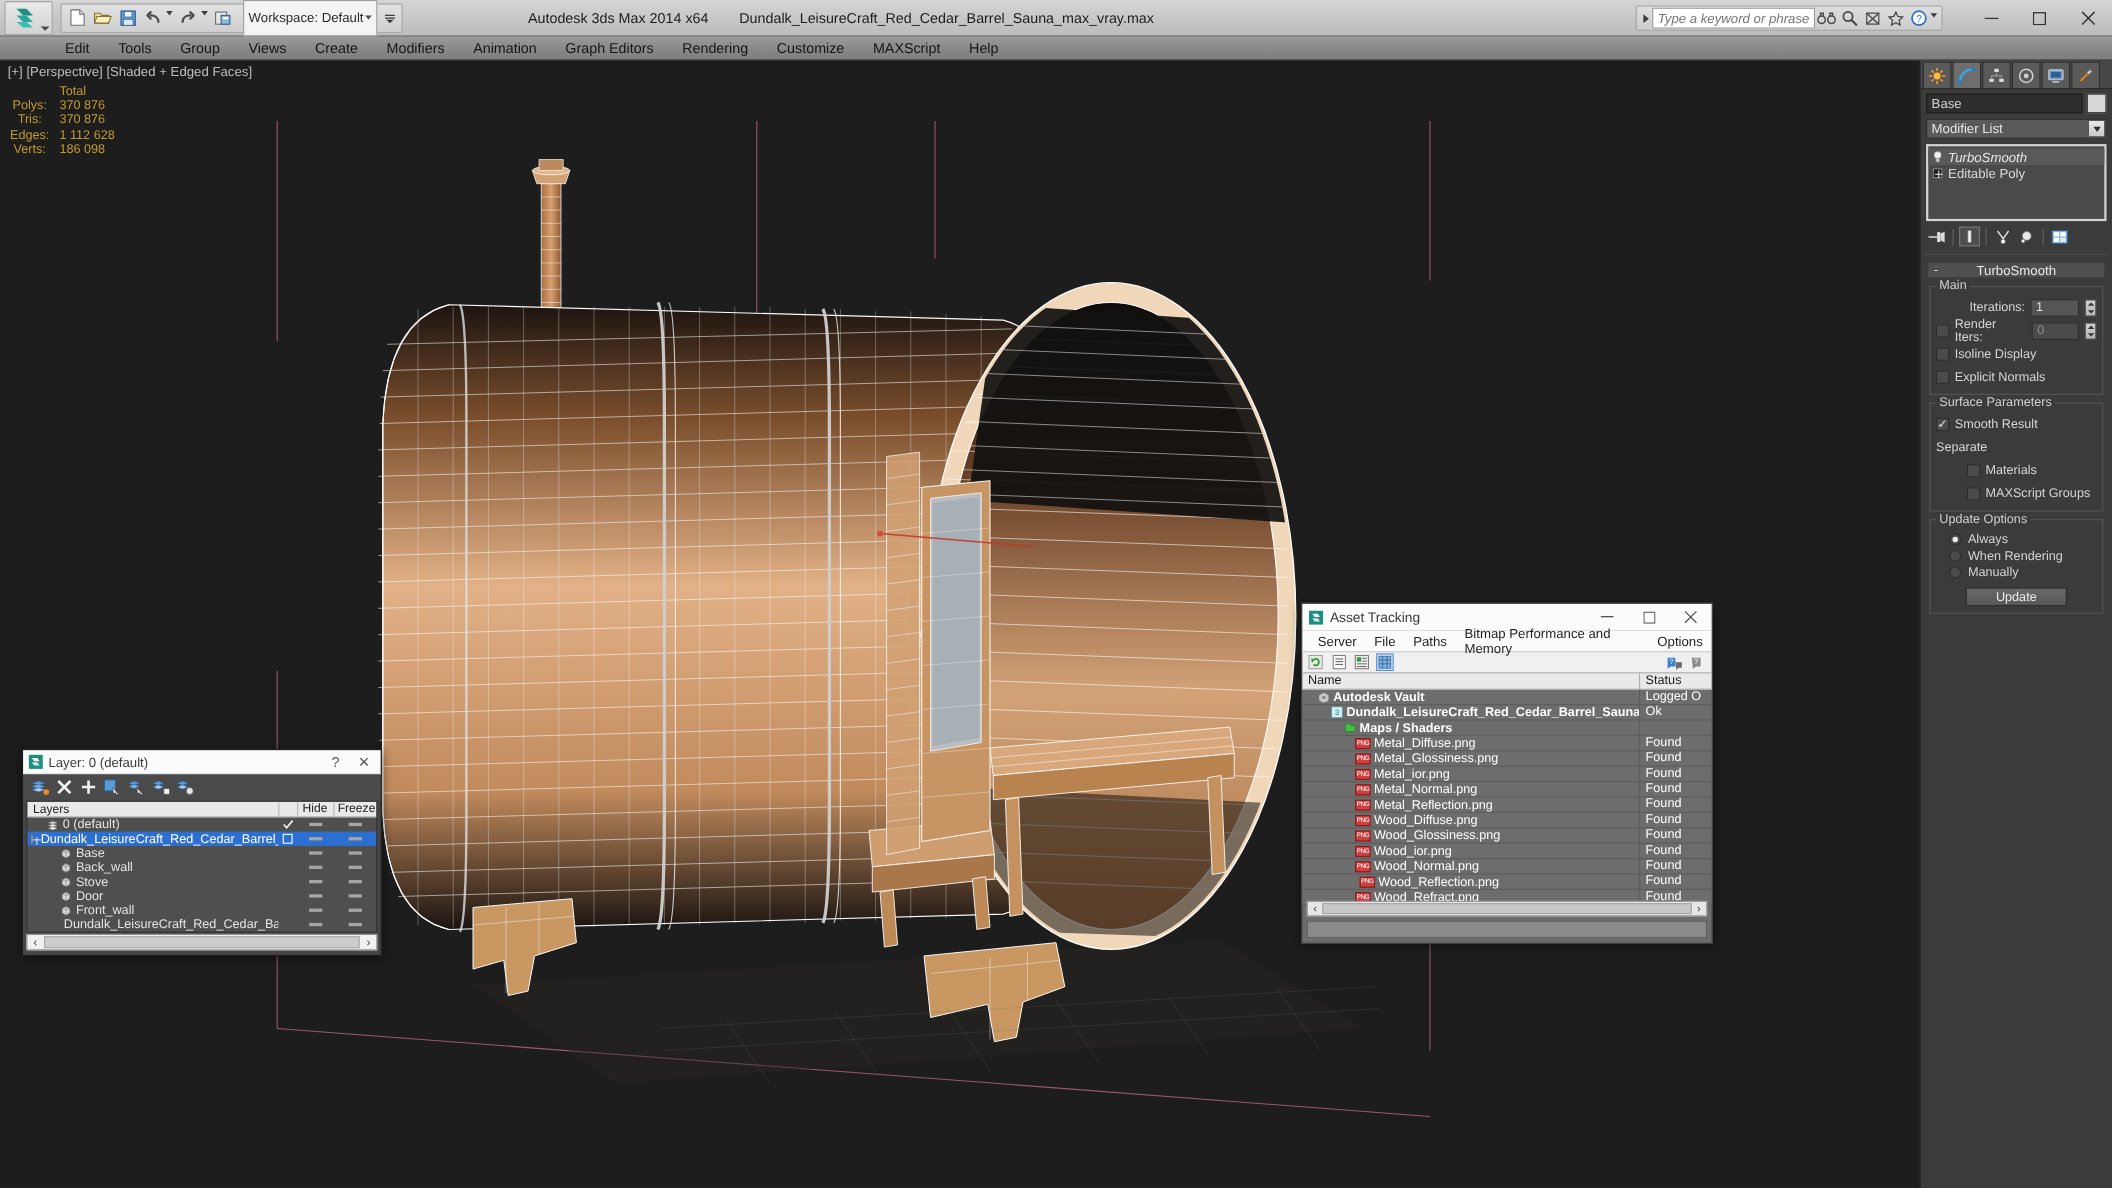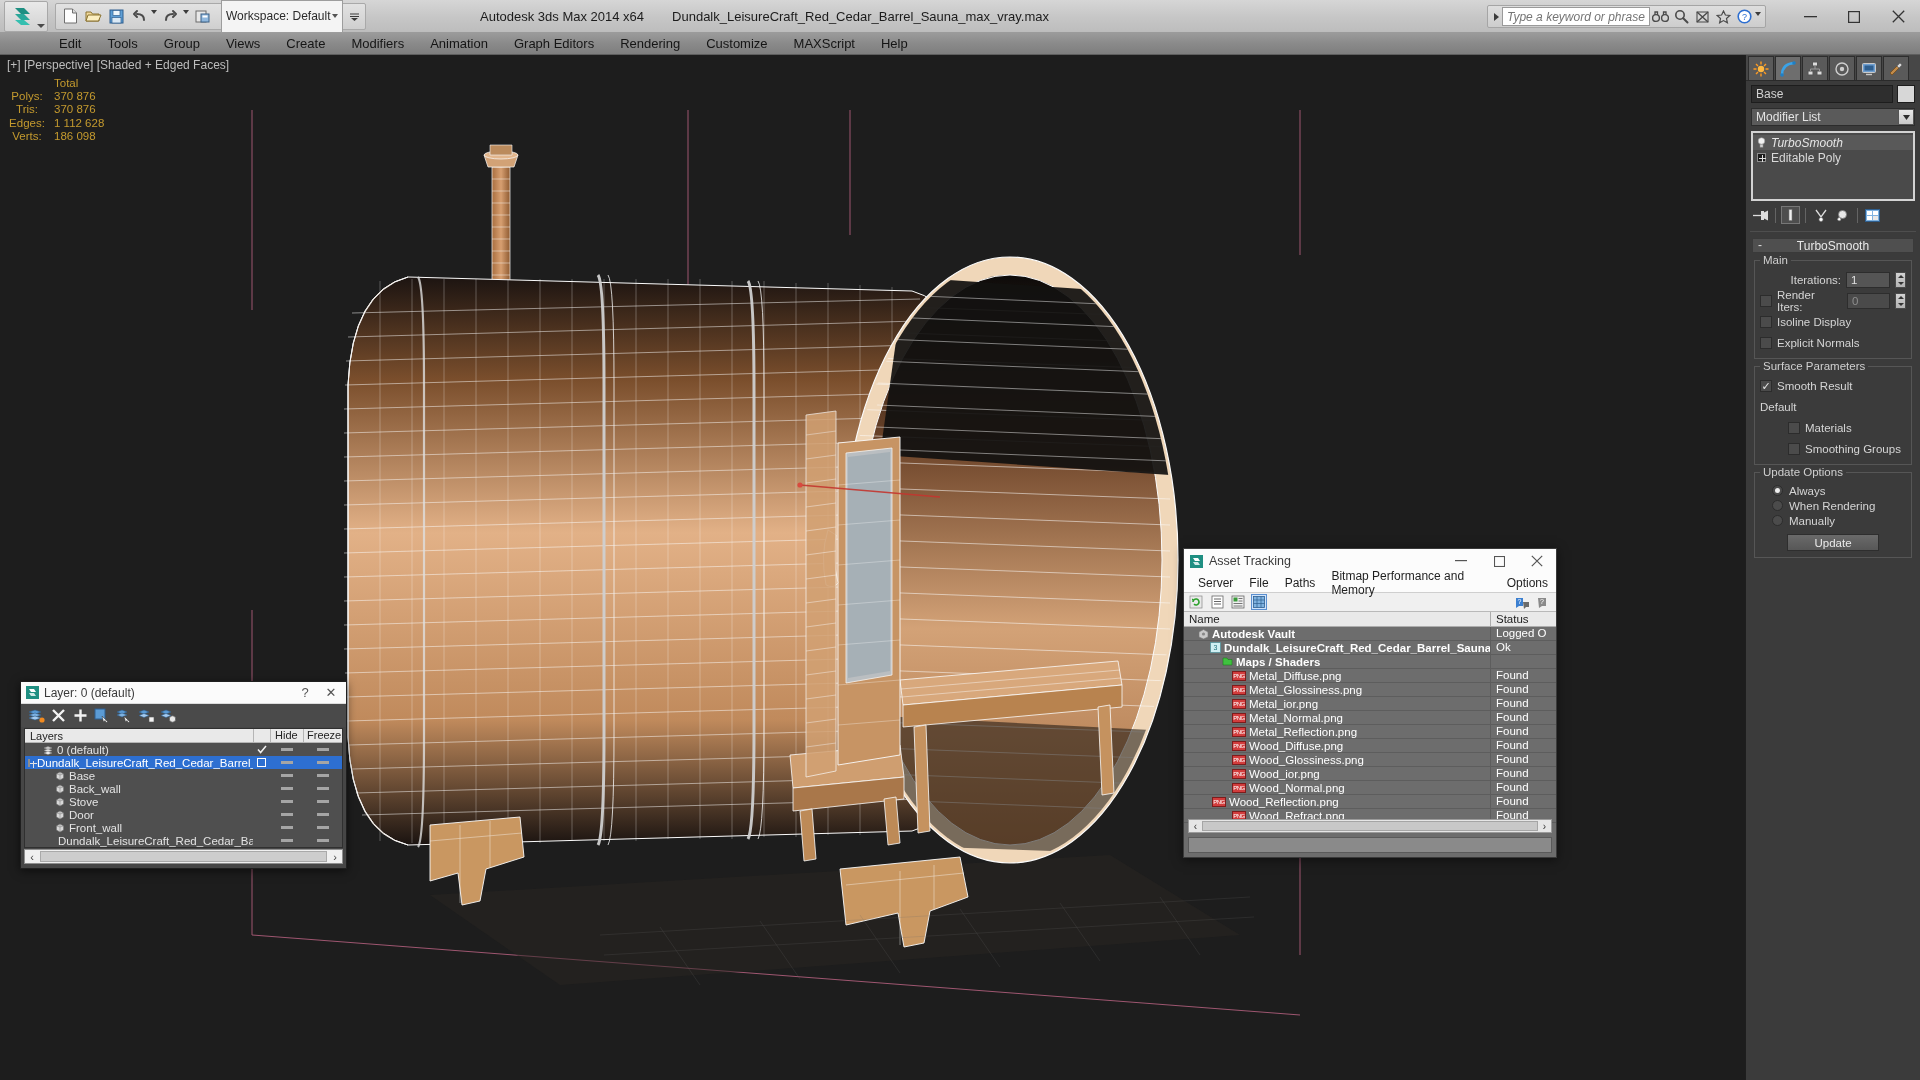--- a/index.html
+++ b/index.html
@@ -889,29 +889,29 @@
       </div>
     </div>
 
     <div class="group">
       <span class="gtitle">Surface Parameters</span>
       <div class="field-row">
         <span class="chk on"></span>
         <span class="field-label">Smooth Result</span>
       </div>
       <div class="field-row">
-        <span class="field-label">Default</span>
+        <span class="field-label">Separate</span>
       </div>
       <div class="field-row" style="padding-left:28px;">
         <span class="chk"></span>
         <span class="field-label">Materials</span>
       </div>
       <div class="field-row" style="padding-left:28px;margin-bottom:0;">
         <span class="chk"></span>
-        <span class="field-label">Smoothing Groups</span>
+        <span class="field-label">MAXScript Groups</span>
       </div>
     </div>
 
     <div class="group">
       <span class="gtitle">Update Options</span>
       <div class="opt-row" style="padding-left:12px;">
         <span class="radio on"></span>
         <span>Always</span>
       </div>
       <div class="opt-row" style="padding-left:12px;">
@@ -1323,21 +1323,21 @@
         <div class="r2">Found</div>
       </div>
       <div class="at-row">
         <div class="r1" style="padding-left:48px;">
           <span class="png-ico">PNG</span>
           <span>Wood_Normal.png</span>
         </div>
         <div class="r2">Found</div>
       </div>
       <div class="at-row">
-        <div class="r1" style="padding-left:28px;">
+        <div class="r1" style="padding-left:52px;">
           <span class="png-ico">PNG</span>
           <span>Wood_Reflection.png</span>
         </div>
         <div class="r2">Found</div>
       </div>
       <div class="at-row">
         <div class="r1" style="padding-left:48px;">
           <span class="png-ico">PNG</span>
           <span>Wood_Refract.png</span>
         </div>

